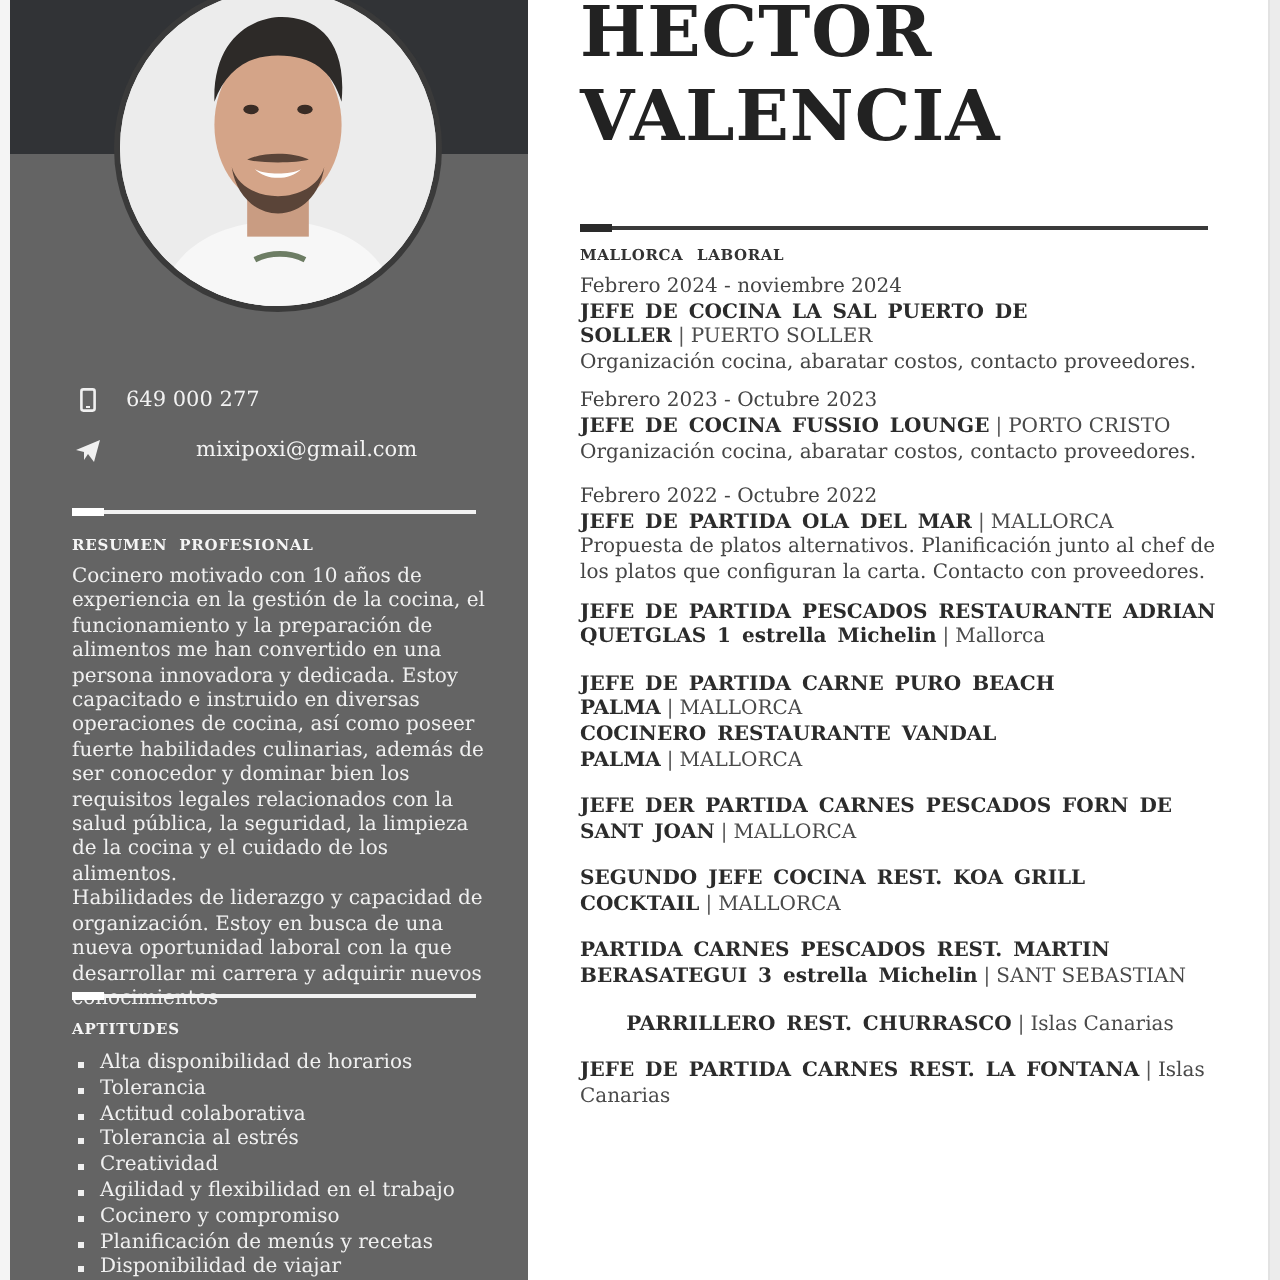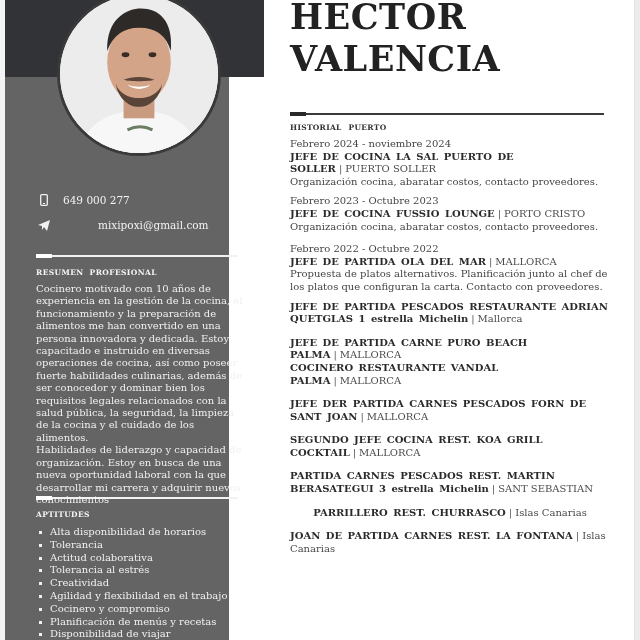--- a/index.html
+++ b/index.html
@@ -4,21 +4,21 @@
 <style>
   html, body { margin: 0; padding: 0; }
   body {
     width: 640px; height: 640px; overflow: hidden; position: relative;
     background: #ffffff;
     font-family: "DejaVu Serif", "Liberation Serif", serif;
   }
   .page-edge-left { position: absolute; left: 0; top: 0; width: 5px; height: 640px; background: #f4f4f4; }
   .page-edge-right { position: absolute; left: 634px; top: 0; width: 6px; height: 640px; background: #ececec; border-left: 1px solid #e2e2e2; }
 
-  .sidebar { position: absolute; left: 5px; top: 0; width: 224px; height: 640px; background: #646464; }
+  .sidebar { position: absolute; left: 5px; top: 0; width: 259px; height: 640px; background: #646464; }
   .sidebar-top { position: absolute; left: 0; top: 0; width: 259px; height: 77px; background: #313336; }
 
   .avatar {
     position: absolute; left: 52px; top: -8px; width: 164px; height: 164px;
     border-radius: 50%; background: #ededed;
     border: 3px solid #3a3a3a; box-sizing: border-box; overflow: hidden;
   }
   .avatar svg { width: 100%; height: 100%; display: block; }
 
   .contact-row { position: absolute; left: 32px; display: flex; align-items: center; color: #f2f2f2; font-size: 10.5px; }
@@ -119,21 +119,21 @@
     <li>Disponibilidad de viajar</li>
   </ul>
 </aside>
 
 <h1 class="name" style="margin:0;">
   <div>HECTOR</div>
   <div>VALENCIA</div>
 </h1>
 
 <div class="main-rule"></div>
-<div class="main-heading">HISTORIAL PUERTO</div>
+<div class="main-heading">MALLORCA LABORAL</div>
 
 <section class="jobs">
   <div class="job">
     <div class="dates">Febrero 2024 - noviembre 2024</div>
     <div><span class="title">JEFE DE COCINA LA SAL PUERTO DE SOLLER</span><span class="sep">|</span><span class="loc">PUERTO SOLLER</span></div>
     <div class="desc">Organización cocina, abaratar costos, contacto proveedores.</div>
   </div>
   <div class="job" style="margin-bottom:10px;">
     <div class="dates">Febrero 2023 - Octubre 2023</div>
     <div><span class="title">JEFE DE COCINA FUSSIO LOUNGE</span><span class="sep">|</span><span class="loc">PORTO CRISTO</span></div>
@@ -159,18 +159,18 @@
   <div class="job" style="margin-bottom:11px;">
     <div><span class="title">SEGUNDO JEFE COCINA REST. KOA GRILL COCKTAIL</span><span class="sep">|</span><span class="loc">MALLORCA</span></div>
   </div>
   <div class="job" style="margin-bottom:11px;">
     <div><span class="title">PARTIDA CARNES PESCADOS REST. MARTIN BERASATEGUI 3 estrella Michelin</span><span class="sep">|</span><span class="loc">SANT SEBASTIAN</span></div>
   </div>
   <div class="job" style="margin-bottom:11px;text-align:center;">
     <div><span class="title">PARRILLERO REST. CHURRASCO</span><span class="sep">|</span><span class="loc">Islas Canarias</span></div>
   </div>
   <div class="job" style="margin-bottom:11px;">
-    <div><span class="title">JOAN DE PARTIDA CARNES REST. LA FONTANA</span><span class="sep">|</span><span class="loc">Islas Canarias</span></div>
+    <div><span class="title">JEFE DE PARTIDA CARNES REST. LA FONTANA</span><span class="sep">|</span><span class="loc">Islas Canarias</span></div>
   </div>
 
 </section>
 
 <div class="page-edge-right"></div>
 
 </body></html>

